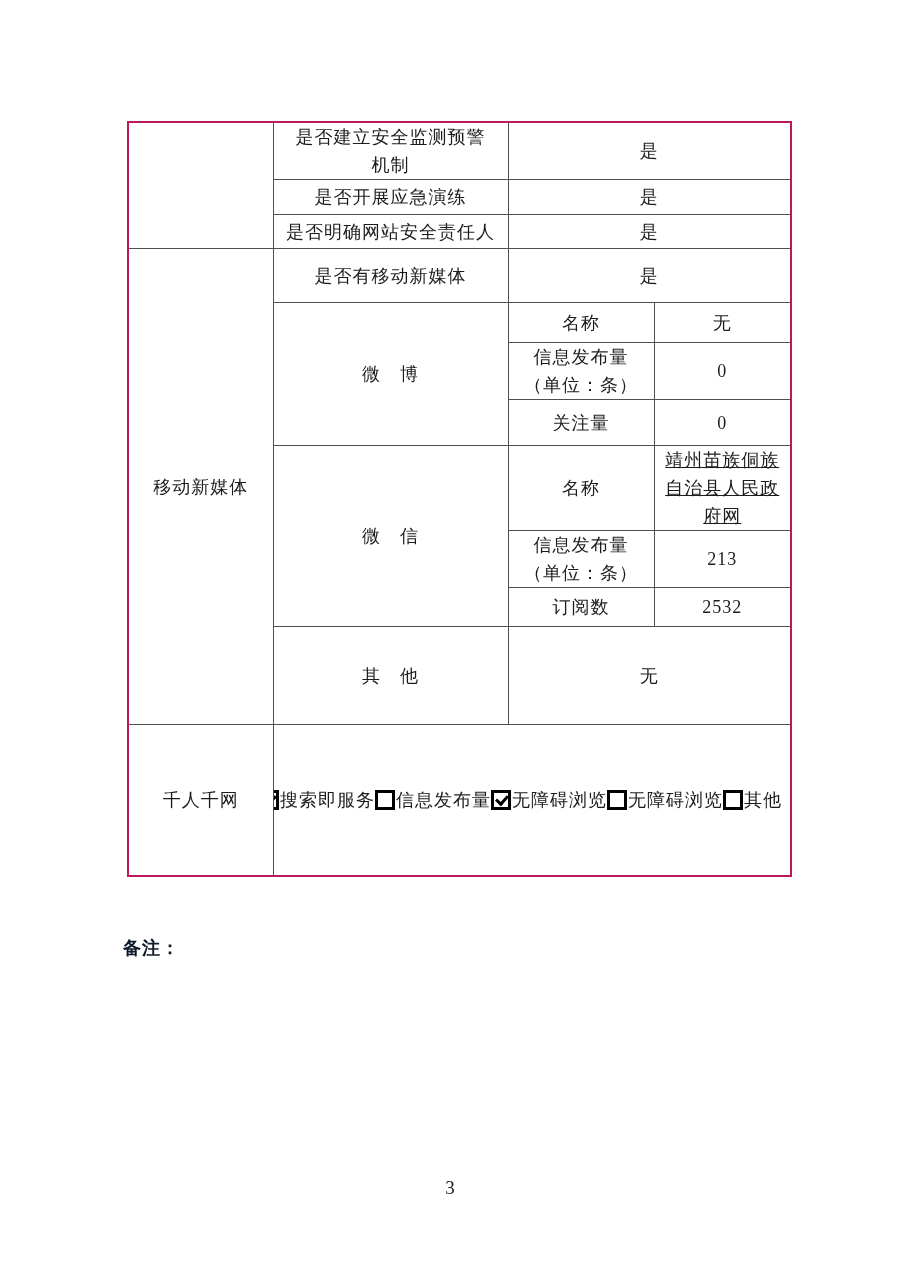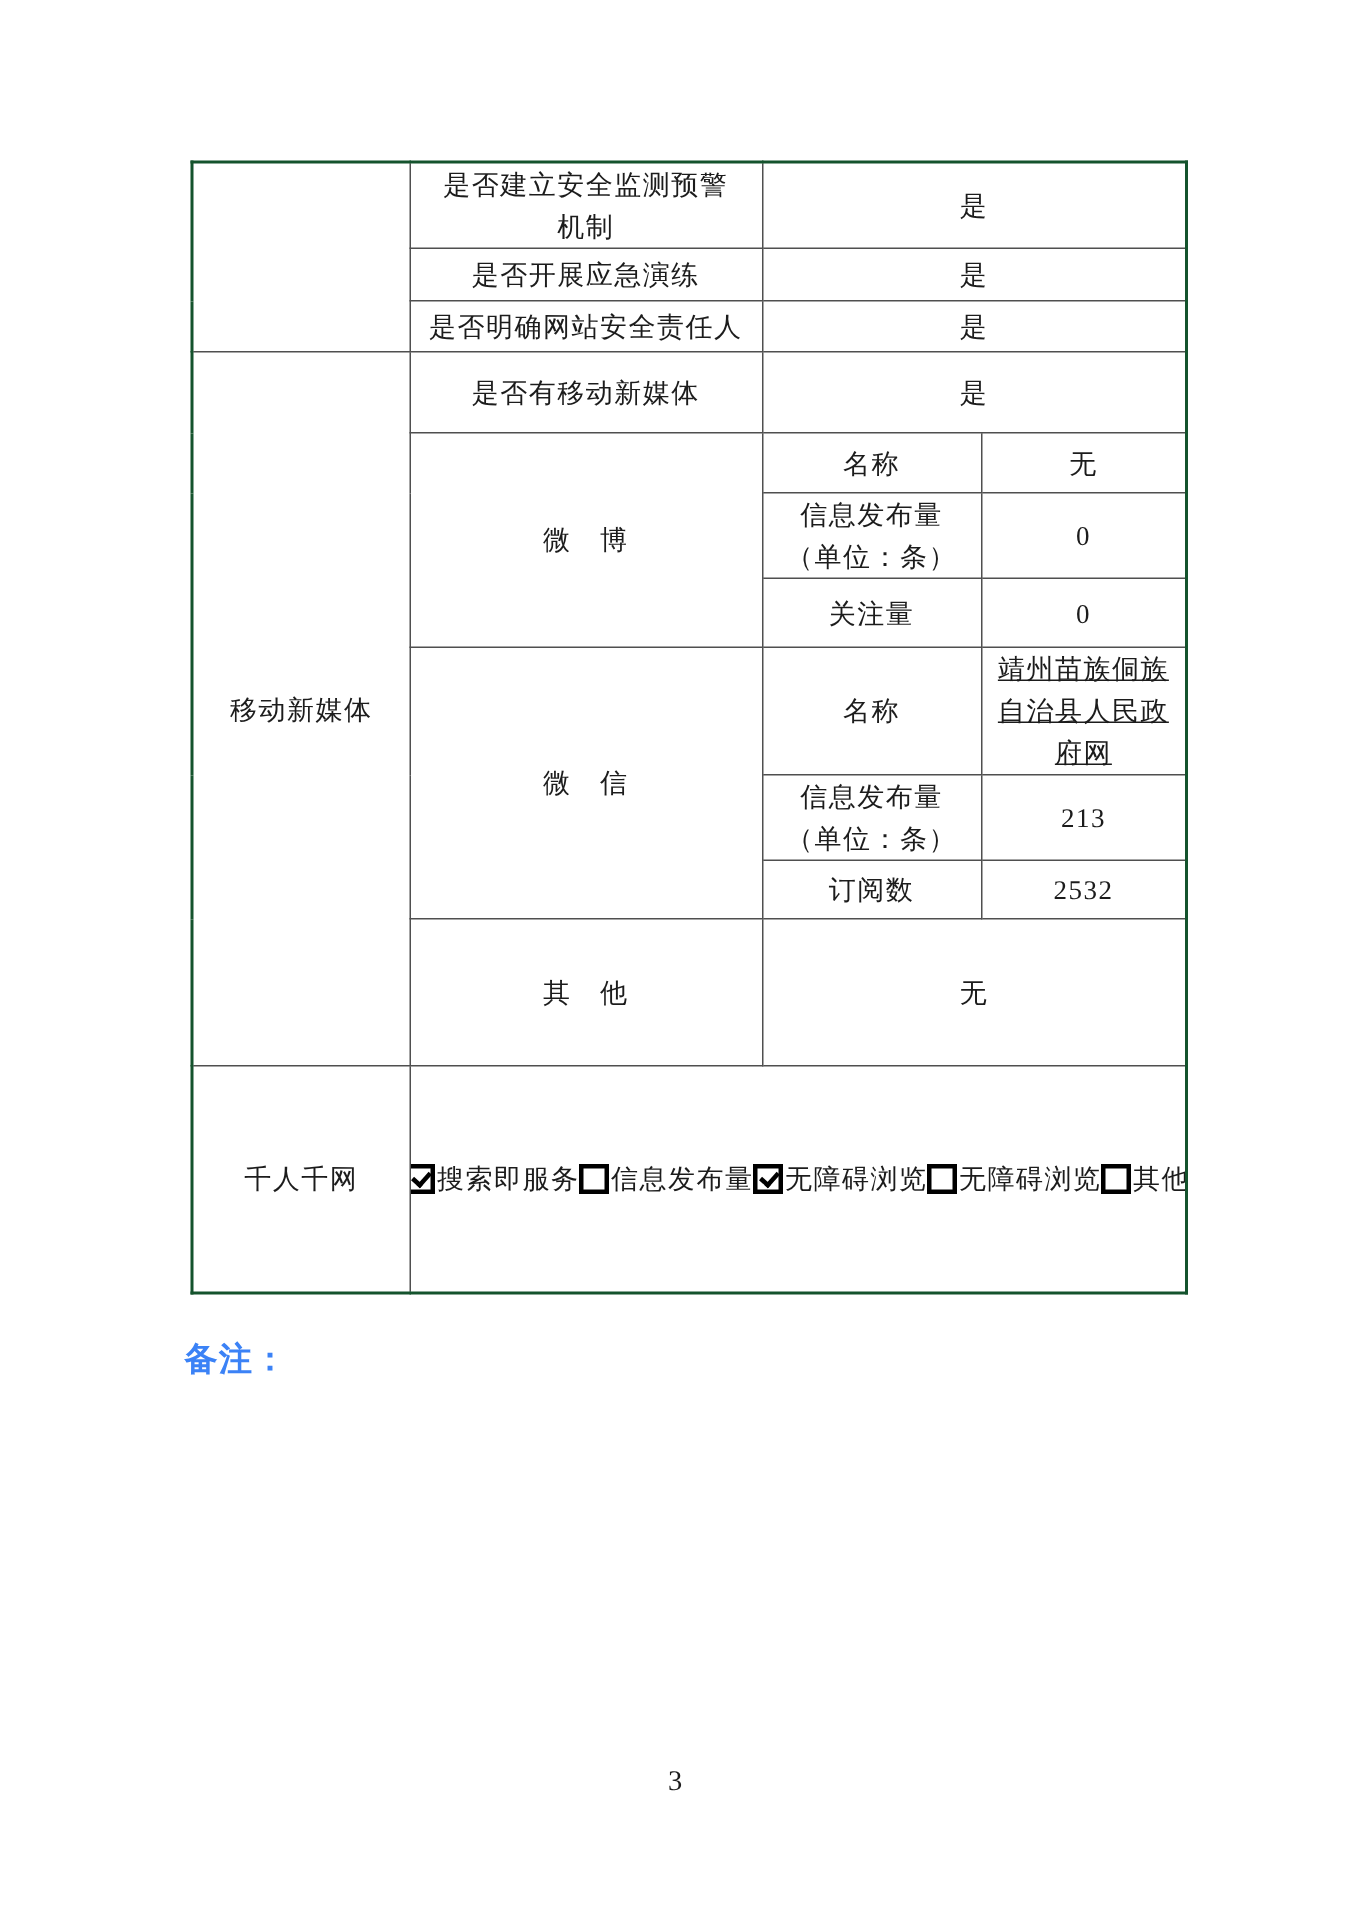--- a/index.html
+++ b/index.html
@@ -8,25 +8,25 @@
     width: 900px;
     height: 1272px;
     background: #ffffff;
     font-family: "Liberation Serif", "DejaVu Serif", serif;
     color: #1c1c1c;
     overflow: hidden;
   }
   table.report {
     position: absolute;
     left: 127px;
-    top: 107px;
+    top: 121px;
     width: 663px;
     border-collapse: collapse;
     table-layout: fixed;
-    border: 2px solid #14532d;
+    border: 2px solid #be185d;
   }
   table.report td {
     border: 1px solid #4f4f4f;
     text-align: center;
     vertical-align: middle;
     font-size: 18px;
     letter-spacing: 1px;
     line-height: 28px;
     padding: 0 8px;
     white-space: pre-line;
@@ -41,21 +41,21 @@
   tr.h56  { height: 56px; }
   tr.h46  { height: 46px; }
   tr.h84  { height: 84px; }
   tr.h55  { height: 55px; }
   tr.h39  { height: 39px; }
   tr.h99  { height: 98px; }
   tr.h151 { height: 151px; }
   td.cb-cell { padding-bottom: 22px; }
   .cbrow {
     display: flex;
-    justify-content: center;
+    justify-content: flex-end;
     align-items: center;
     white-space: nowrap;
   }
   .cbitem {
     display: inline-flex;
     align-items: center;
     font-size: 18px;
     letter-spacing: 1px;
   }
   .checkbox {
@@ -75,25 +75,25 @@
     top: 0.5px;
     width: 5px;
     height: 9px;
     border-right: 3px solid #000;
     border-bottom: 3px solid #000;
     transform: rotate(42deg);
   }
   .remarks {
     position: absolute;
     left: 123px;
-    top: 891px;
-    font-size: 22px;
+    top: 936px;
+    font-size: 18px;
     font-weight: bold;
     letter-spacing: 1px;
-    color: #3b82f6;
+    color: #0f172a;
   }
   .page-number {
     position: absolute;
     left: 0;
     right: 0;
     top: 1177px;
     text-align: center;
     font-size: 19px;
     color: #1c1c1c;
   }

